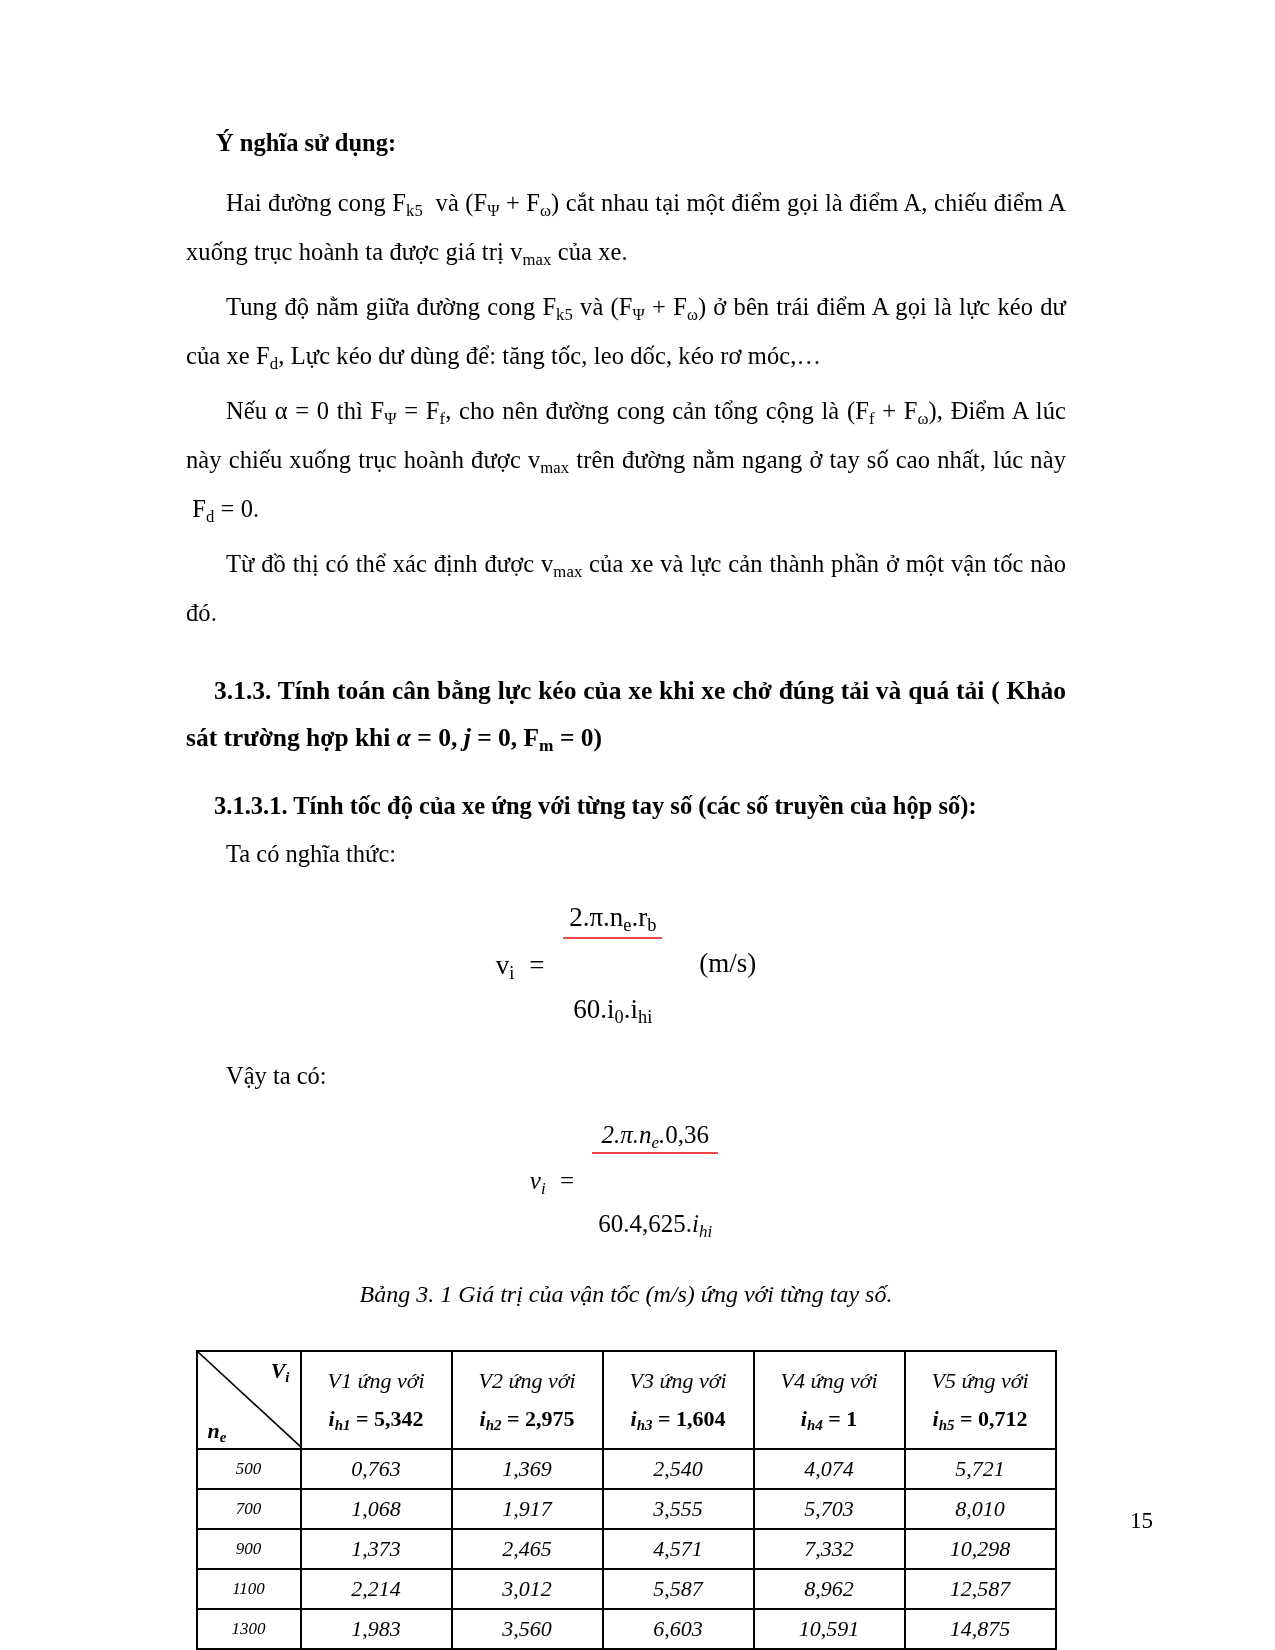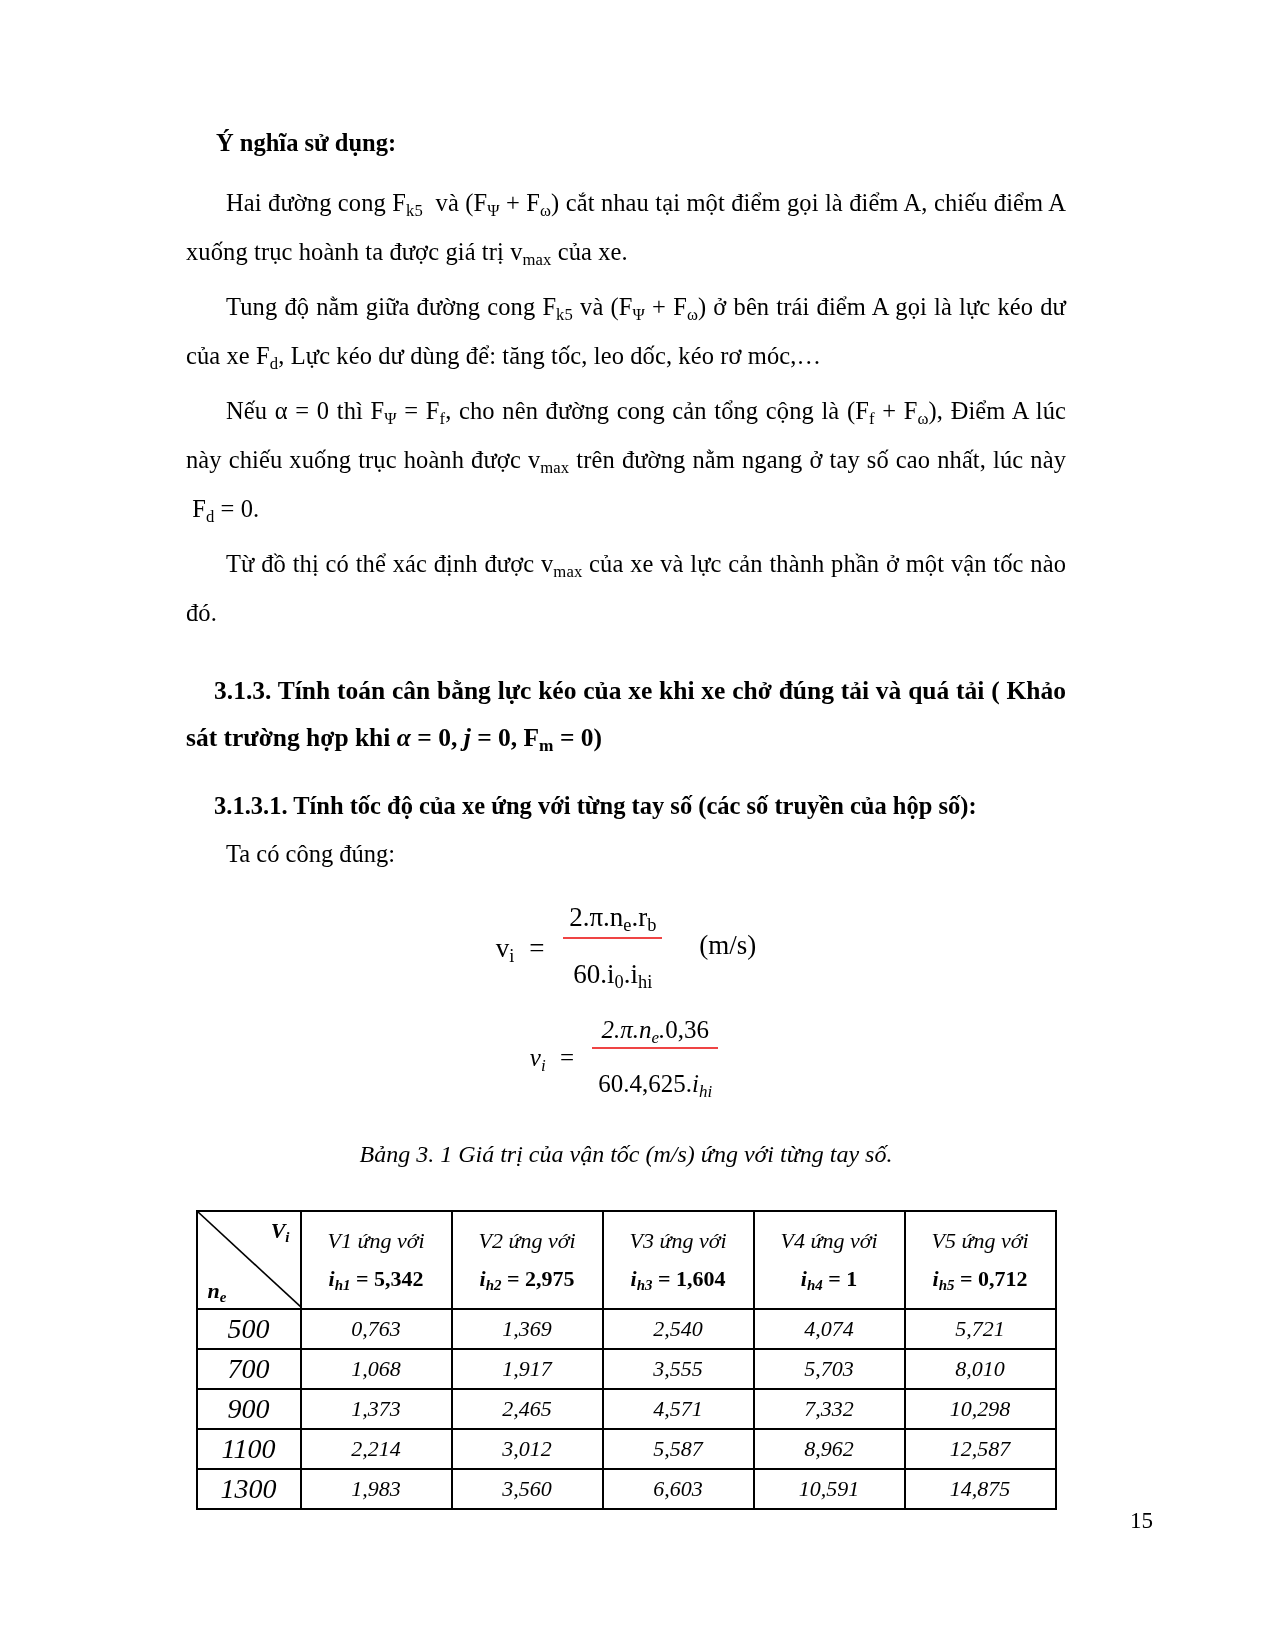--- a/index.html
+++ b/index.html
@@ -105,20 +105,21 @@
   .frac .num {
     display: block;
     padding: 0 6px 2px 6px;
     border-bottom: 2px solid #ef4444;
     line-height: 1.25;
   }
   .frac .den {
     display: block;
     padding: 19px 6px 0 6px;
     line-height: 1.25;
+    margin-top: 35px;
   }
   .unit { margin-left: 26px; }
   .lhs { vertical-align: middle; }
 
   
   .table-caption {
     text-align: center;
     font-style: italic;
     font-size: 24px;
     margin: 40px 0 0 0;
@@ -194,21 +195,21 @@
   th.vhead .l2 .iv { font-style: italic; }
 
   td.cell {
     height: 38px;
     font-style: italic;
     font-size: 22px;
   }
   td.rowhead {
     height: 38px;
     font-style: italic;
-    font-size: 28px;
+    font-size: 17px;
   }
 
   
   .page-number {
     position: absolute;
     left: 0;
     right: 0;
     top: 1508px;
     text-align: right;
     font-size: 23px;
@@ -234,34 +235,35 @@
       <span style="padding-left:28px">3.1.3.</span>
       <span>Tính toán cân bằng lực kéo của xe khi xe chở đúng tải và quá tải ( Khảo</span>
       <span>sát trường hợp khi </span><span class="mathvar">α</span><span> = 0, </span><span class="mathvar">j</span><span> = 0, F</span><sub>m</sub><span> = 0)</span>
     </div>
 
     <div class="subsection-head">
       <span>3.1.3.1.</span>
       <span>Tính tốc độ của xe ứng với từng tay số (các số truyền của hộp số):</span>
     </div>
 
-    <div class="plain-line">Ta có công đúng:</div>
+    <div class="plain-line">Ta có nghĩa thức:</div>
 
     <div class="formula-wrap">
       <span class="formula">
         <span class="lhs"><span>v</span><sub>i</sub></span>
         <span class="lhs" style="margin:0 8px;">=</span>
         <span class="frac">
           <span class="num">2.π.n<sub>e</sub>.r<sub>b</sub></span>
           <span class="den">60.i<sub>0</sub>.i<sub>hi</sub></span>
         </span>
         <span class="unit">(m/s)</span>
       </span>
     </div>
 
+    <div class="plain-line" style="margin-top:24px;">Vậy ta có:</div>
 
     <div class="formula-wrap" style="margin-top:22px;">
       <span class="formula2">
         <span class="lhs"><span>v</span><sub>i</sub></span>
         <span class="lhs" style="margin:0 8px; font-style:normal;">=</span>
         <span class="frac">
           <span class="num">2.<span style="font-style:italic">π</span>.<span style="font-style:italic">n</span><sub style="font-style:italic">e</sub>.<span style="font-style:normal">0,36</span></span>
           <span class="den"><span style="font-style:normal">60.4,625.</span><span style="font-style:italic">i</span><sub style="font-style:italic">hi</sub></span>
         </span>
       </span>

